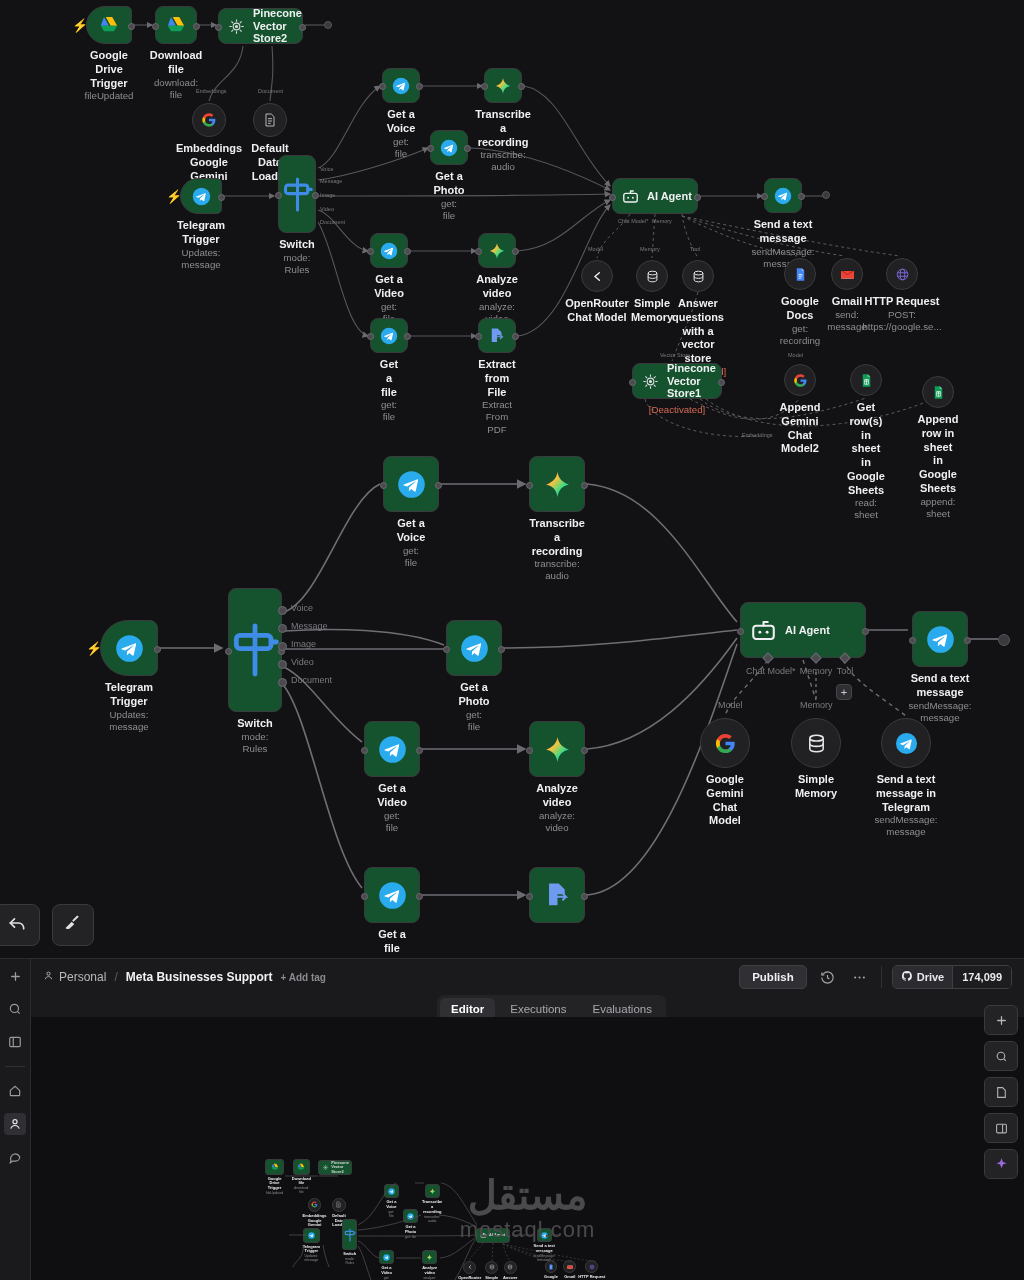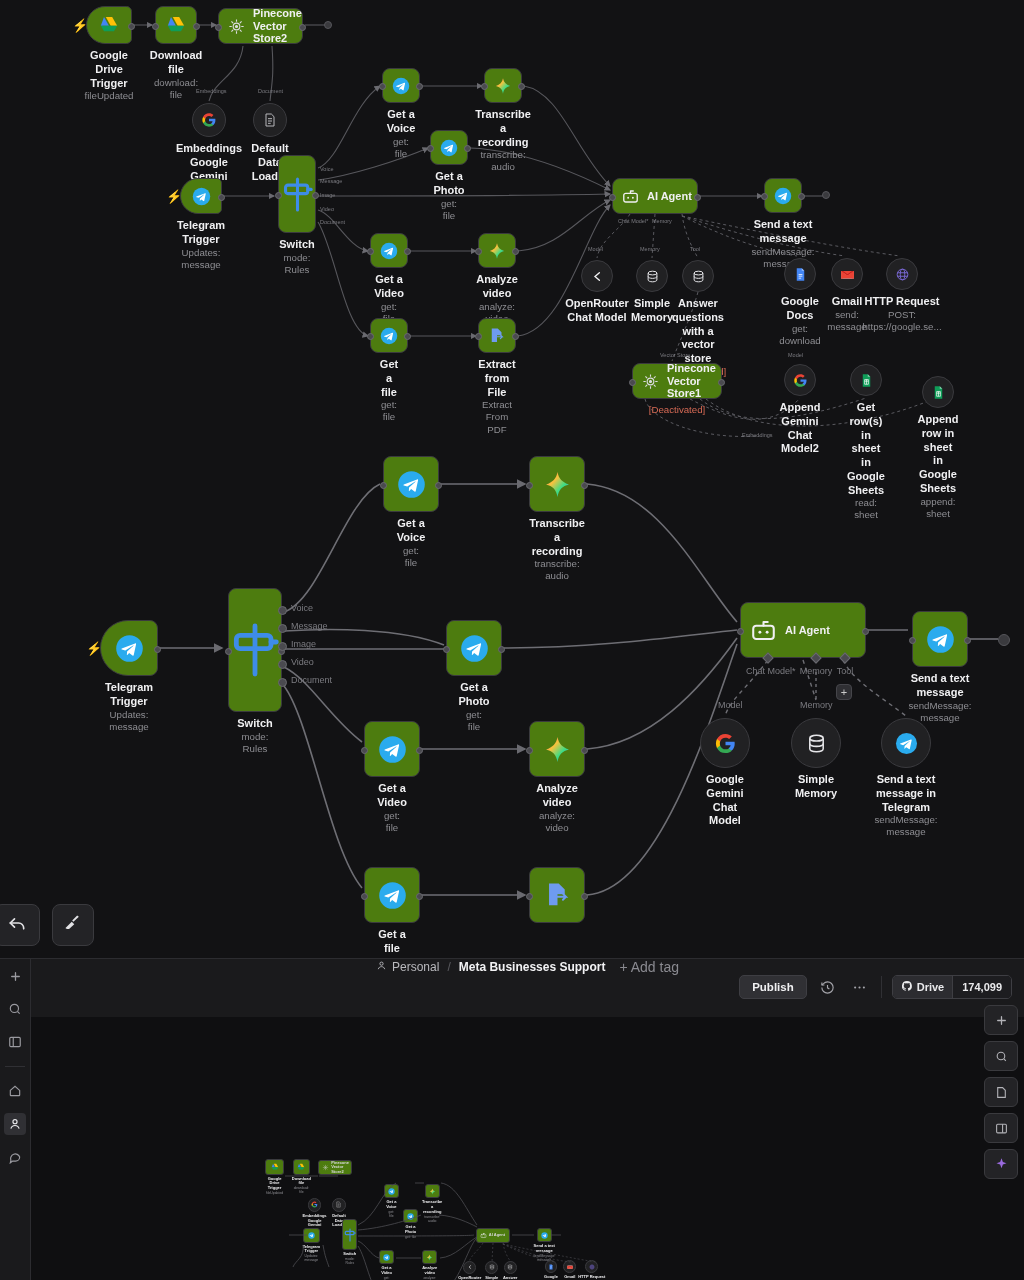--- a/index.html
+++ b/index.html
@@ -10,21 +10,21 @@
   #root { position:relative; width:1024px; height:1280px; }
 
   
   .canvas { position:absolute; left:0; top:0; width:1024px; height:958px;
      background:#121214; overflow:hidden; }
 
   svg.edges { position:absolute; left:0; top:0; width:100%; height:100%; pointer-events:none; }
 
   
   .node { position:absolute; }
-  .nbox { background:#4d7c0f; border:1px solid #3a3a3e; border-radius:8px;
+  .nbox { background:#14532d; border:1px solid #3a3a3e; border-radius:8px;
      display:flex; align-items:center; justify-content:center; position:relative; }
   .nbox.trigger { border-top-left-radius:28px; border-bottom-left-radius:28px; }
   .nlabel { position:absolute; left:50%; transform:translateX(-50%); white-space:nowrap;
      text-align:center; color:#f0f0f2; font-weight:bold; }
   .nsub { color:#8e8e93; font-weight:normal; display:block; }
 
   .circ { border-radius:50%; background:#212123; border:1px solid #3a3a3e;
      display:flex; align-items:center; justify-content:center; position:relative;}
 
   .port { position:absolute; width:7px; height:7px; border-radius:50%;
@@ -53,26 +53,26 @@
      background:#1a1a1c; border-top:1px solid #2c2c30; }
   .lrail { position:absolute; left:0; top:0; width:31px; height:322px;
      background:#1a1a1c; border-right:1px solid #2c2c30;
      display:flex; flex-direction:column; align-items:center; padding-top:6px; gap:11px;}
   .rail-ic { width:22px;height:22px; display:flex;align-items:center;justify-content:center;
      border-radius:4px; color:#9a9aa0; cursor:pointer;}
   .rail-ic.active { background:#303034; color:#e8e8ea; }
   .rail-sep { width:20px; height:1px; background:#303034; margin:2px 0; }
 
   .topstrip { position:absolute; left:31px; top:0; width:993px; height:36px;
-     display:flex; align-items:center; padding:0 12px;flex-direction:column; }
+     display:flex; align-items:center; padding:0 12px; }
   .crumbs { display:flex; align-items:center; gap:8px; font-size:12px; }
   .crumb-personal { color:#b9b9bd; display:flex; align-items:center; gap:5px;}
   .crumb-sl { color:#5c5c61; }
   .crumb-title { color:#f2f2f4; font-weight:bold; }
-  .addtag { color:#8a8a90; font-size:14px; cursor:pointer; margin-left:6px;}
+  .addtag { color:#8a8a90; font-size:10px; cursor:pointer; font-weight:bold;}
 
   .topright { margin-left:auto; display:flex; align-items:center; gap:10px; }
   .publish { background:#303034; border:1px solid #3e3e43; color:#f0f0f2;
      font-size:11.5px; font-weight:bold; padding:5px 12px; border-radius:5px; cursor:pointer;}
   .ricon { width:22px;height:22px;display:flex;align-items:center;justify-content:center;
      color:#a5a5ab; cursor:pointer;}
   .ghsep { width:1px;height:22px;background:#303034; }
   .ghstar { display:flex; align-items:stretch; border:1px solid #3e3e43; border-radius:5px;
      overflow:hidden; font-size:11px; cursor:pointer; }
   .ghl { background:#2c2c30; color:#eaeaec; padding:4px 8px; display:flex;
@@ -457,21 +457,21 @@
         <div class="node" style="left: 784px; top: 258px;">
           <div class="circ" style="width: 32px; height: 32px;">
             <span style="display: flex;">
               <svg width="15" height="15" viewBox="0 0 24 24">
                 <path d="M6 2h8l4 4v16H6z" fill="#4285f4"></path>
                 <path d="M14 2l4 4h-4z" fill="#a1c2fa"></path>
                 <path d="M9 11h6v1.2H9zM9 14h6v1.2H9zM9 17h4v1.2H9z" fill="#fff"></path>
               </svg>
             </span>
           </div>
-          <div class="nlabel" style="top: 37px; font-size: 11px; line-height: 1.25; max-width: 120px; white-space: normal;">Google Docs<span class="nsub" style="font-size: 9.7px;">get: download</span></div>
+          <div class="nlabel" style="top: 37px; font-size: 11px; line-height: 1.25; max-width: 120px; white-space: normal;">Google Docs<span class="nsub" style="font-size: 9.7px;">get: recording</span></div>
         </div>
         <div class="node" style="left: 831px; top: 258px;">
           <div class="circ" style="width: 32px; height: 32px;">
             <span style="display: flex;">
               <svg width="15" height="15" viewBox="0 0 24 24">
                 <path d="M2 6.5h20v12H2z" fill="#fff"></path>
                 <path d="M2 6.5l10 7 10-7v12H2z" fill="#ea4335"></path>
                 <path d="M2 6.5l10 7 10-7" fill="none" stroke="#c5221f" stroke-width="0"></path>
                 <path d="M2 6.5v12h3V9l7 5 7-5v9.5h3v-12z" fill="#ea4335"></path>
                 <path d="M2 6.5h3l7 5 7-5h3l-10 7z" fill="#c5221f"></path>
@@ -878,20 +878,25 @@
                   <path d="M12 2a10 10 0 00-3.2 19.5c.5.1.7-.2.7-.5v-1.8c-2.8.6-3.4-1.3-3.4-1.3-.5-1.2-1.1-1.5-1.1-1.5-.9-.6.1-.6.1-.6 1 .1 1.5 1 1.5 1 .9 1.5 2.3 1.1 2.9.8.1-.6.3-1.1.6-1.3-2.2-.3-4.6-1.1-4.6-5a4 4 0 011-2.7c-.1-.3-.4-1.3.1-2.6 0 0 .8-.3 2.7 1a9.4 9.4 0 015 0c1.9-1.3 2.7-1 2.7-1 .5 1.3.2 2.3.1 2.6a4 4 0 011 2.7c0 3.9-2.3 4.7-4.6 5 .4.3.7.9.7 1.9v2.8c0 .3.2.6.7.5A10 10 0 0012 2z"></path>
                 </svg>
             </span>
             <span>Drive</span>
           </span>
           <span class="ghr">174,099</span>
         </div>
       </div>
     </div>
 
+    <div class="tabs">
+      <div class="tab active">Editor</div>
+      <div class="tab">Executions</div>
+      <div class="tab">Evaluations</div>
+    </div>
 
     <div class="mini">
       <div id="mini-layer" style="position:absolute;left:0;top:0;width:993px;height:264px;">
           <svg width="993" height="264" style="position: absolute; left: 0px; top: 0px;">
             <g fill="none" stroke="#4a4a50" stroke-width="0.9">
     <path d="M255,1143"></path>
   </g>
           </svg>
           <div class="node" style="left: 234.4px; top: 142.4px;">
             <div class="nbox trigger" style="width: 18.4px; height: 15.2px; border-radius: 3px;">
@@ -1173,20 +1178,24 @@
     <path d="M452,226 C448,233 440,238 438,245"></path>
     <path d="M462,226 L461,245"></path>
     <path d="M472,226 C473,233 476,240 480,245"></path>
     <path d="M472,227 C490,236 510,243 525,245"></path>
     <path d="M472,227 C495,236 520,243 540,245"></path>
     <path d="M472,227 C505,234 545,242 565,245"></path>
     <path d="M480,259 C477,272 473,280 470,290"></path>
   </g>
           </svg>
         </div>
+      <div class="wm" style="left:50%;top:60%;">
+        <div class="ar">مستقل</div>
+        <div class="en">mostaql.com</div>
+      </div>
     </div>
   </div>
 
   <div class="rrail">
     <div class="rr-btn">
       <svg width="13" height="13" viewBox="0 0 24 24" stroke="currentColor" stroke-width="2.4" fill="none" stroke-linecap="round">
           <path d="M12 5v14M5 12h14"></path>
         </svg>
     </div>
     <div class="rr-btn">

